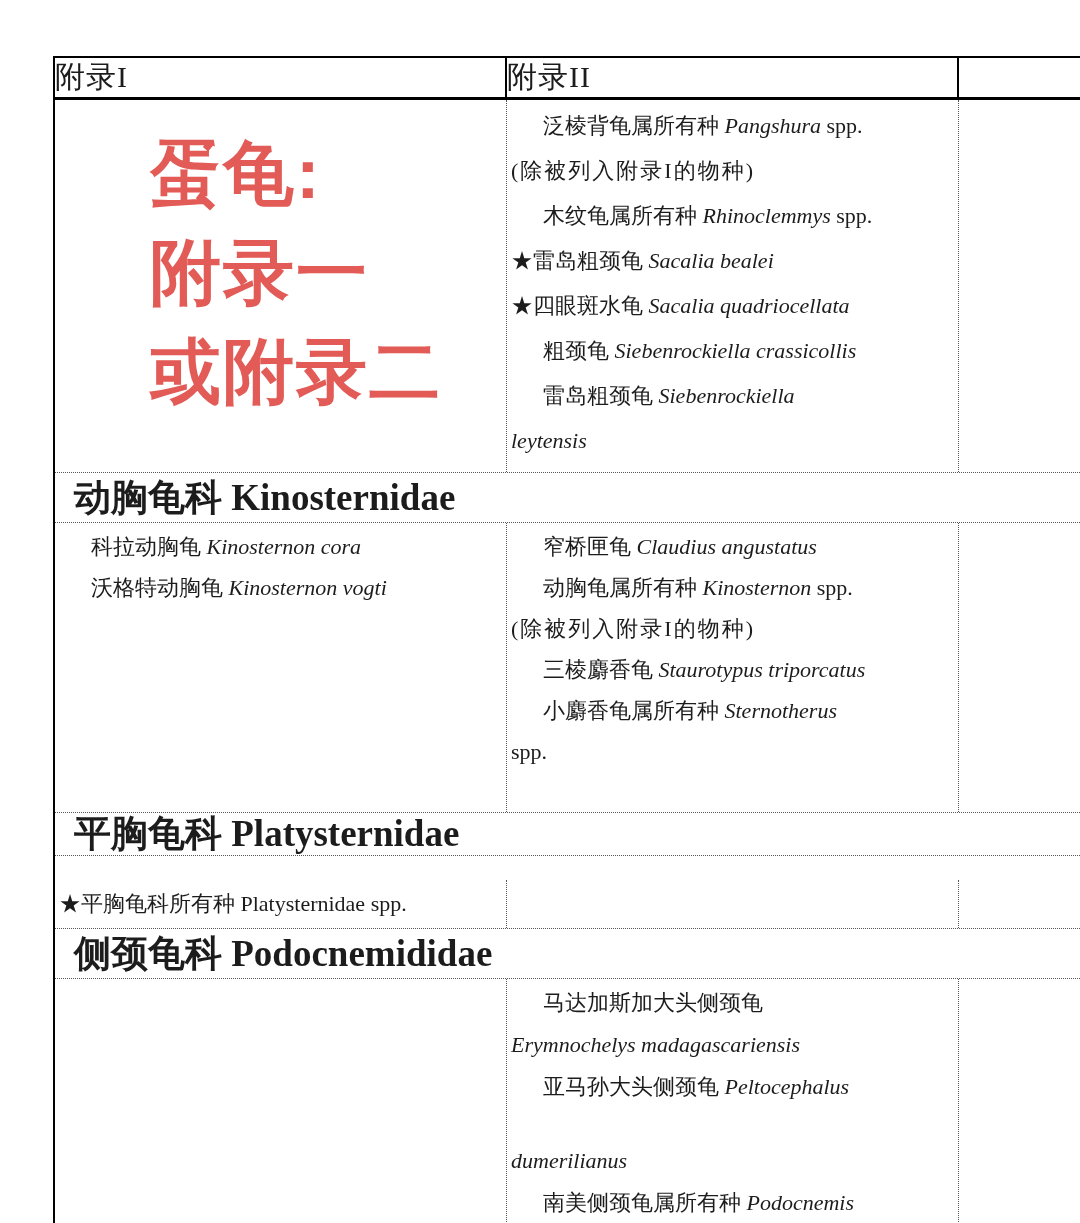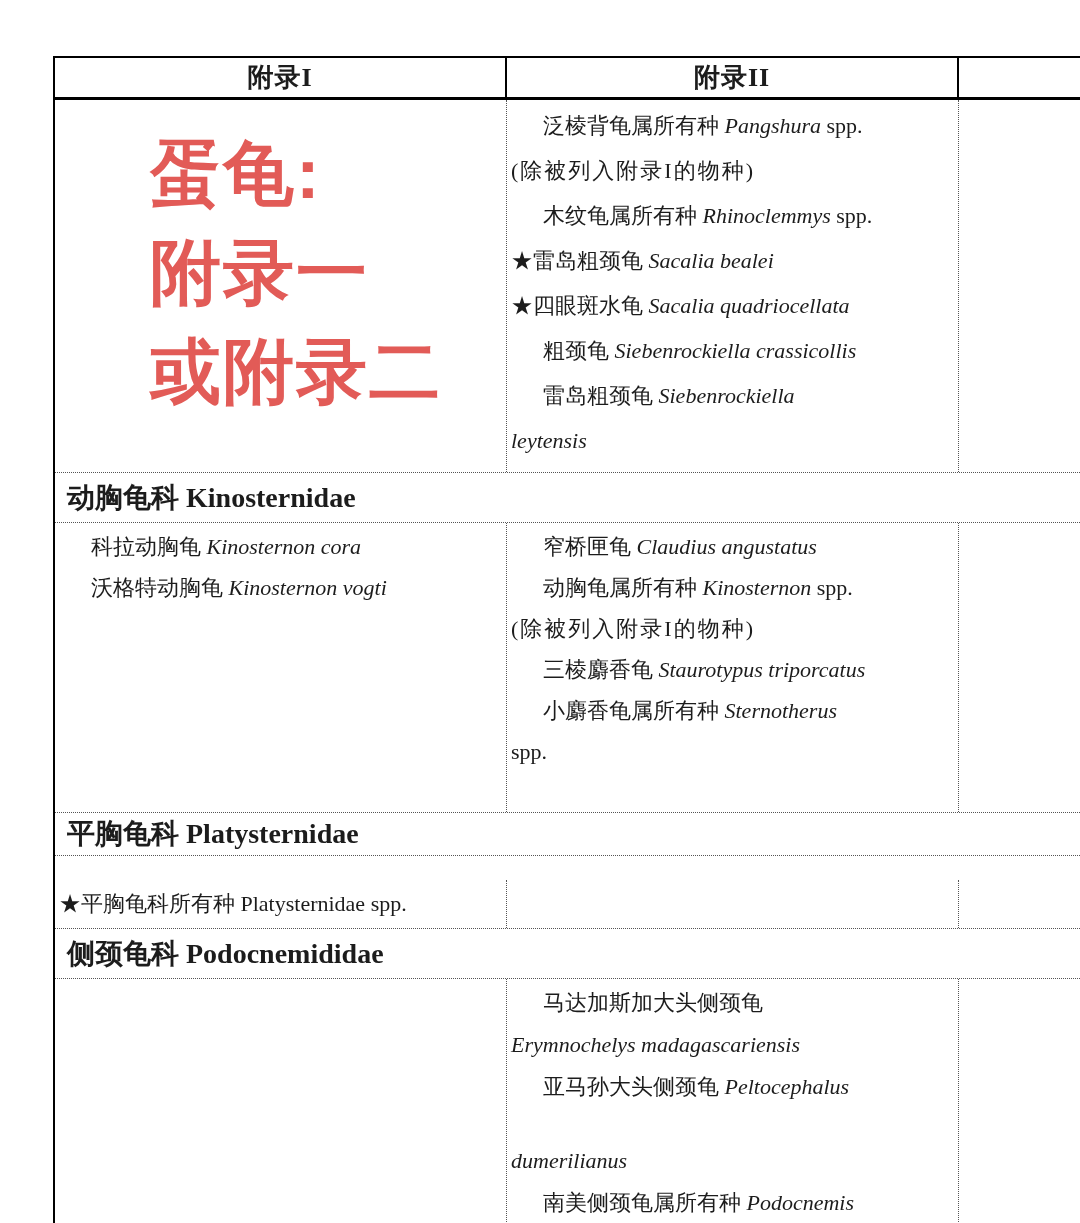--- a/index.html
+++ b/index.html
@@ -22,46 +22,45 @@
     border-top: 2px solid #000;
   }
   .trow { display: flex; width: 100%; }
   .header-row {
     height: 42px;
     border-bottom: 3px solid #000;
   }
   .header-cell {
     display: flex;
     align-items: center;
-    justify-content: center;
-    font-weight: bold;
-    font-size: 26px;
+    font-weight: normal;
+    font-size: 30px;
     letter-spacing: 1px;
   }
   .header-cell.c1, .header-cell.c2 { border-right: 2px solid #000; }
   .col1 { width: 452px; flex: 0 0 452px; }
   .col2 { width: 452px; flex: 0 0 452px; }
   .col3 { flex: 1 1 auto; }
   .species-row { border-bottom: 1px dotted #555; }
   .species-cell { padding: 3px 4px 0 4px; overflow: hidden; }
   .species-cell.c1, .species-cell.c2 { border-right: 1px dotted #555; }
   .line {
     font-size: 22px;
     white-space: nowrap;
   }
   .line.indent { padding-left: 32px; }
   .line .it { font-style: italic; }
   .line .sp { letter-spacing: 2px; }
   .family-row {
     display: flex;
     align-items: center;
     border-bottom: 1px dotted #555;
-    padding-left: 12px;
+    padding-left: 19px;
     font-weight: bold;
-    font-size: 28px;
+    font-size: 37px;
     white-space: nowrap;
   }
   .family-row.clipped { border-bottom: none; }
   .annotation {
     position: absolute;
     left: 150px;
     top: 124px;
     font-family: "Liberation Sans", "DejaVu Sans", sans-serif;
     font-weight: 700;
     font-size: 71px;

